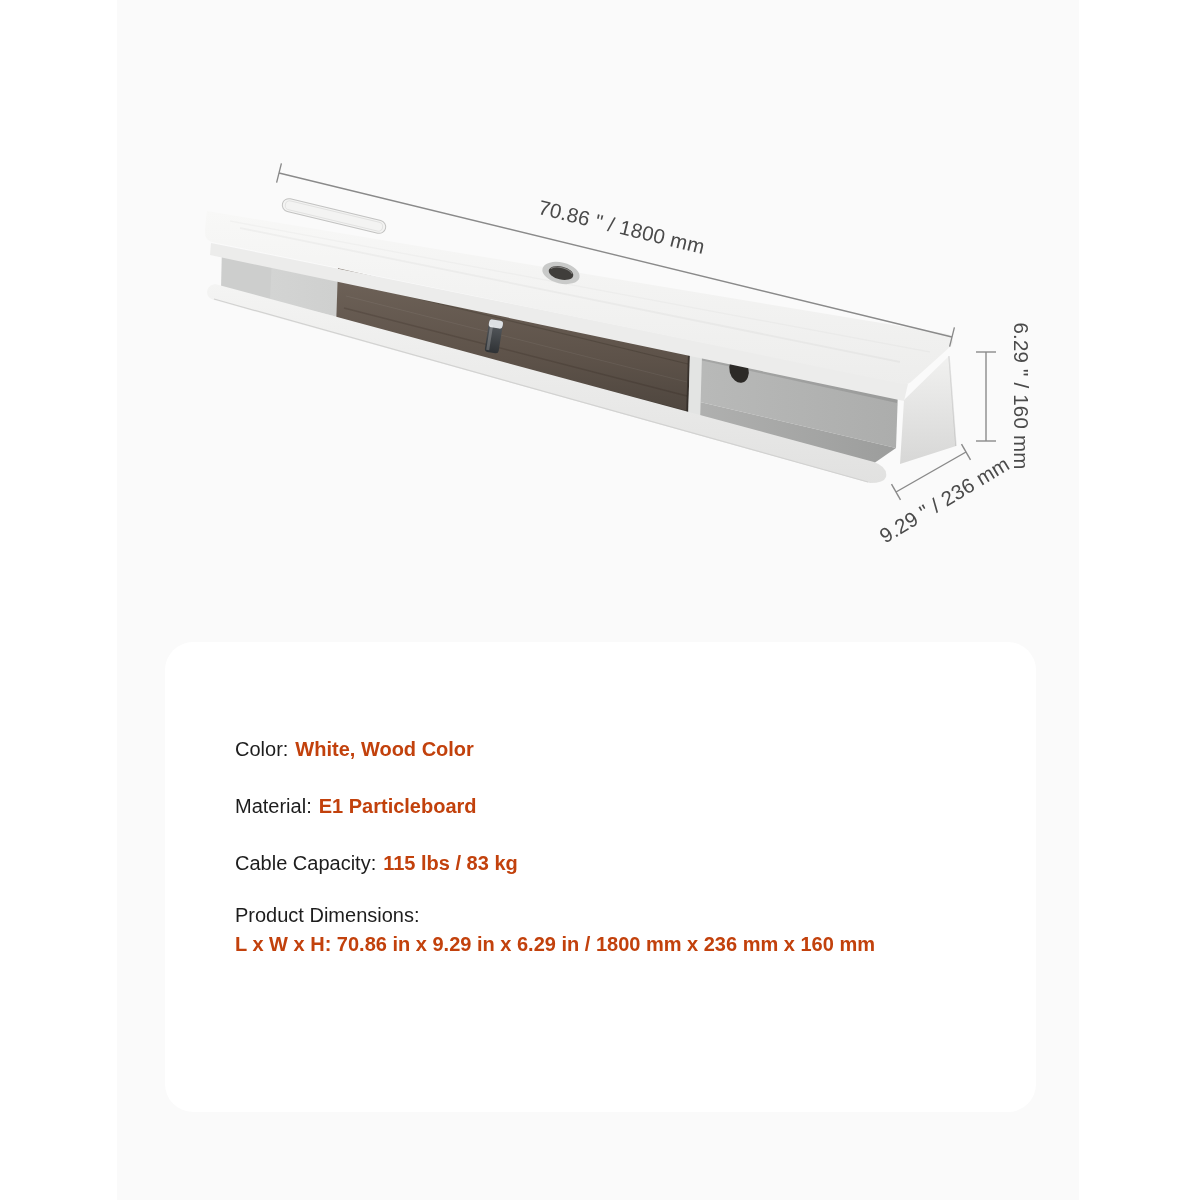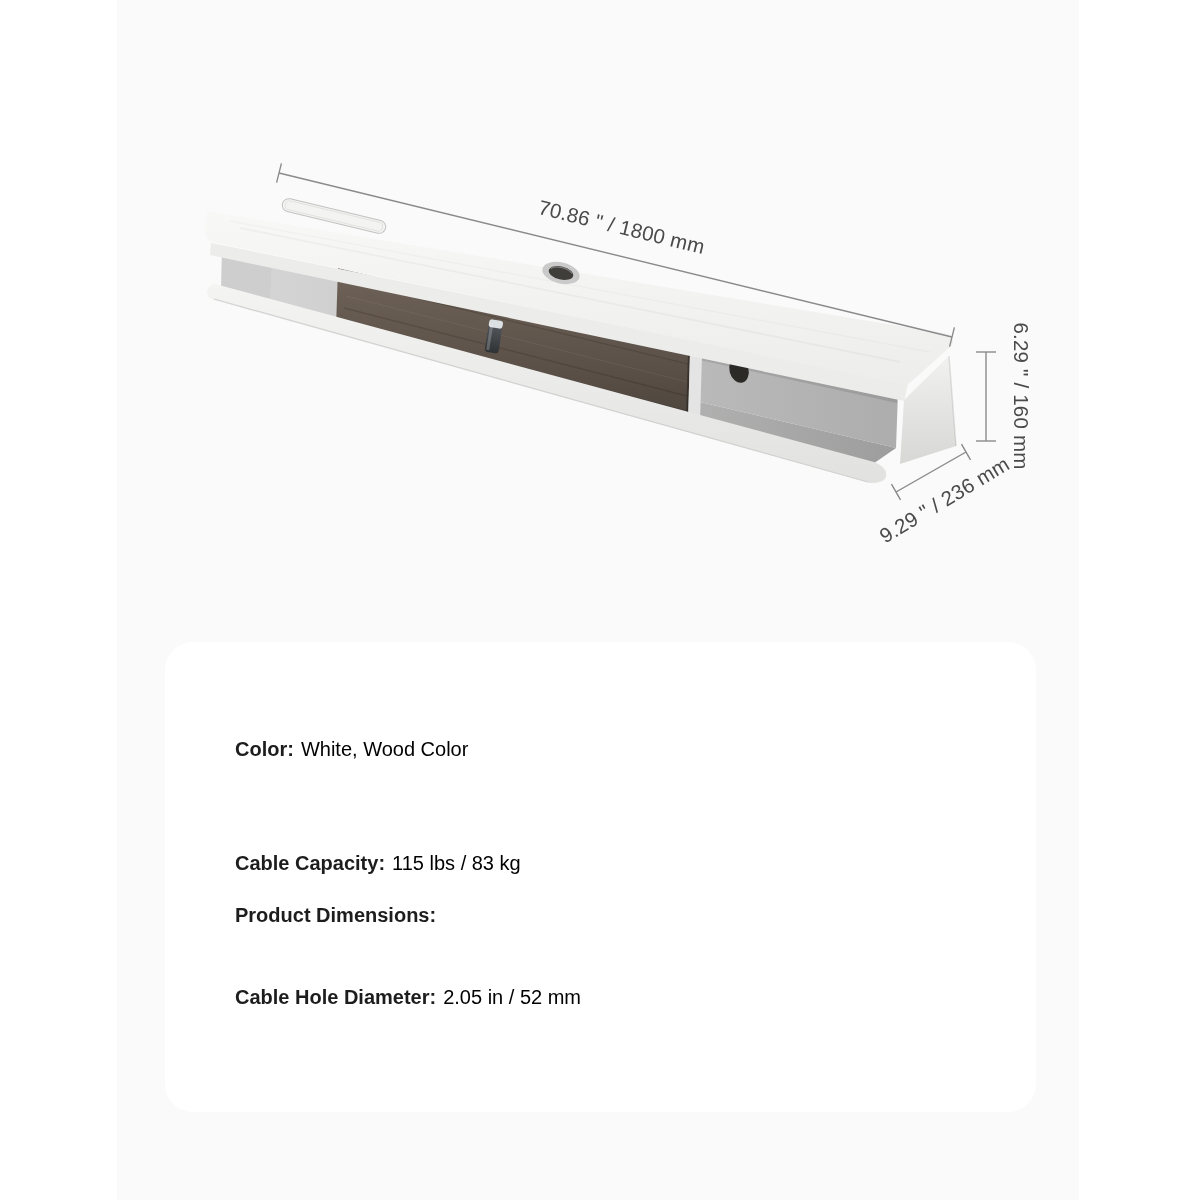--- a/index.html
+++ b/index.html
@@ -1,22 +1,22 @@
 <!DOCTYPE html>
 <html><head>
 <meta charset="utf-8">
 <style>
   html,body{margin:0;padding:0;background:#ffffff;font-family:"Liberation Sans",sans-serif;}
   .stage{position:relative;width:1200px;height:1200px;background:#ffffff;overflow:hidden;}
   .panel{position:absolute;left:117px;top:0;width:962px;height:1200px;background:#fafafa;}
   .diagram{position:absolute;left:0;top:0;width:1200px;height:600px;}
   .card{position:absolute;left:165px;top:642px;width:871px;height:470px;background:#ffffff;border-radius:28px;}
   .spec-row{position:absolute;left:70px;font-size:20px;line-height:24px;color:#1d1d1d;white-space:nowrap;}
-  .spec-row .lbl{font-weight:700;color:#1d1d1d;margin-right:7px;}
-  .spec-row .val{font-weight:400;color:#000000;}
+  .spec-row .lbl{font-weight:400;color:#1d1d1d;margin-right:7px;}
+  .spec-row .val{font-weight:700;color:#c2410c;}
   .spec-row.two-line .val{display:block;margin-top:4px;line-height:27px;}
   .dim-text{font-size:20.5px;fill:#4a4a4a;letter-spacing:0.2px;}
 </style>
 </head>
 <body>
 
 <div class="stage">
   <div class="panel"></div>
 
   <svg class="diagram" viewBox="0 0 1200 600">
@@ -134,23 +134,23 @@
 
     <text class="dim-text" text-anchor="middle" transform="translate(620,234) rotate(13.7)">70.86 " / 1800 mm</text>
     <text class="dim-text" text-anchor="middle" transform="translate(1014,396) rotate(90)">6.29 " / 160 mm</text>
     <text class="dim-text" text-anchor="middle" transform="translate(948,506) rotate(-31)">9.29 " / 236 mm</text>
   </svg>
 
   <div class="card">
     <div class="spec-row" style="top:95px">
       <span class="lbl">Color:</span><span class="val">White, Wood Color</span>
     </div>
+    <div class="spec-row" style="top:152px">
+      <span class="lbl">Material:</span><span class="val">E1 Particleboard</span>
+    </div>
     <div class="spec-row" style="top:209px">
       <span class="lbl">Cable Capacity:</span><span class="val">115 lbs / 83 kg</span>
     </div>
     <div class="spec-row two-line" style="top:261px">
-      <span class="lbl">Product Dimensions:</span>
-    </div>
-    <div class="spec-row" style="top:343px">
-      <span class="lbl">Cable Hole Diameter:</span><span class="val">2.05 in / 52 mm</span>
+      <span class="lbl">Product Dimensions:</span><span class="val">L x W x H: 70.86 in x 9.29 in x 6.29 in / 1800 mm x 236 mm x 160 mm</span>
     </div>
   </div>
 </div>
 
 </body></html>

